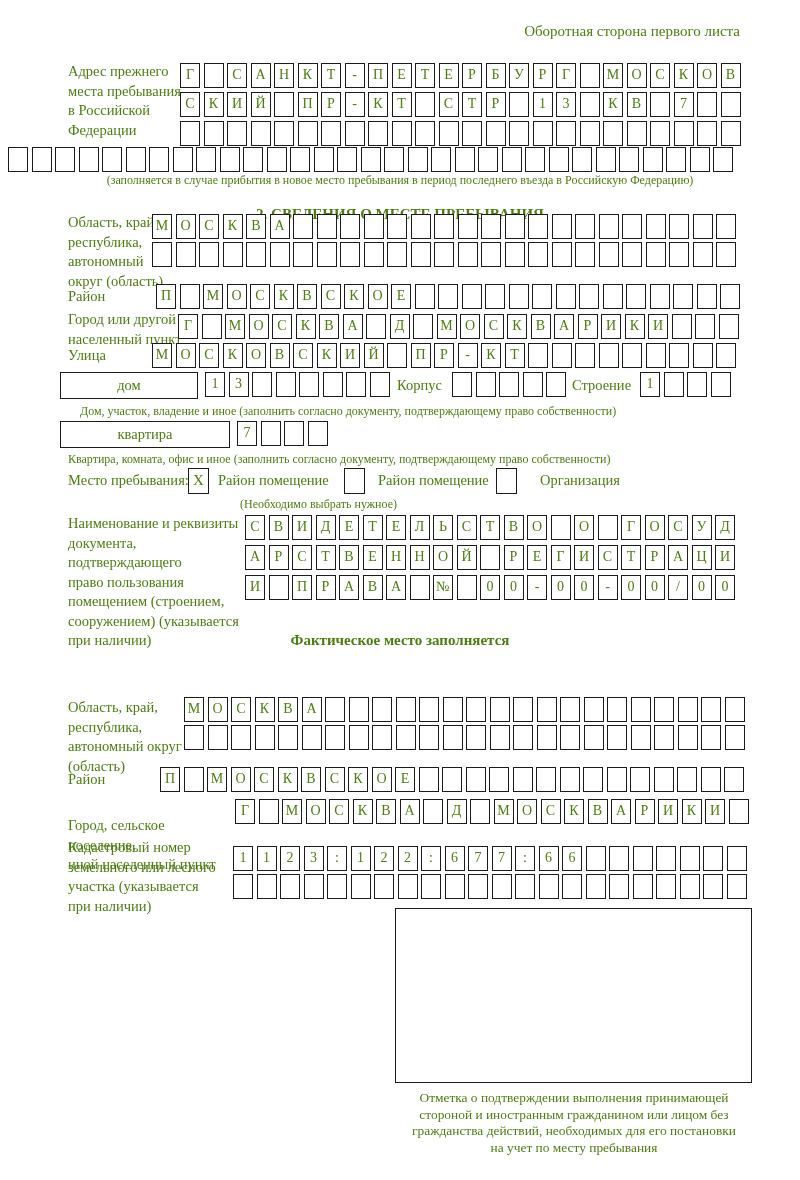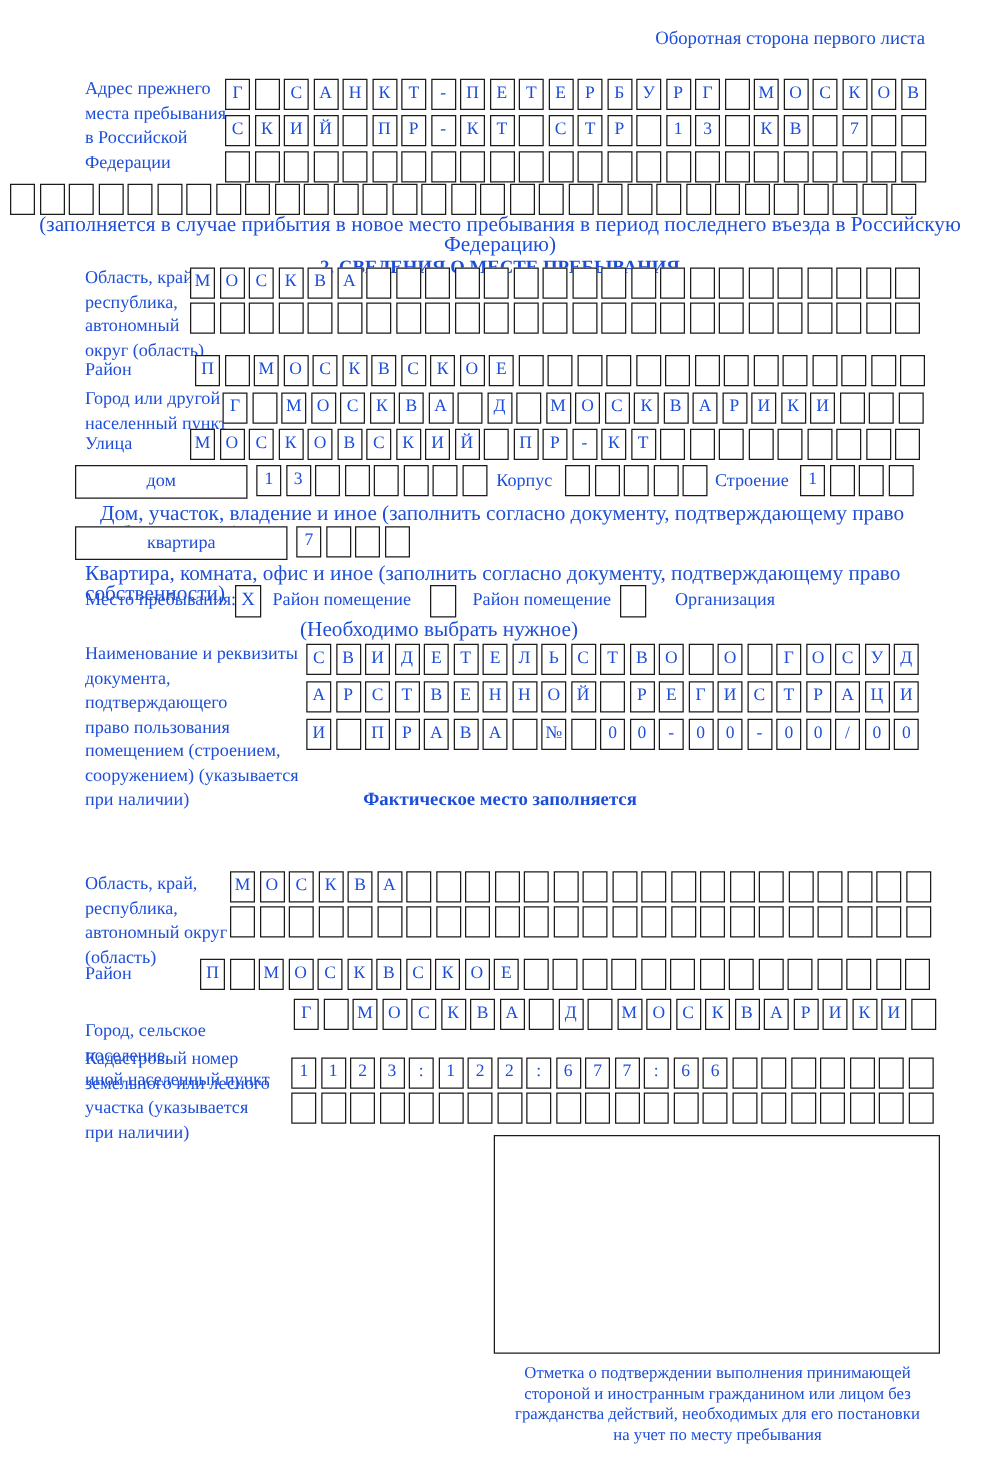--- a/index.html
+++ b/index.html
@@ -1,20 +1,20 @@
 <!DOCTYPE html>
 <html><head>
 <meta charset="utf-8">
 <style>
   html,body{margin:0;padding:0;background:#fff;}
   #page{position:relative;width:800px;height:1180px;background:#fff;
-        font-family:"Liberation Serif","DejaVu Serif",serif;color:#1d4ed8;overflow:hidden;}
+        font-family:"Liberation Serif","DejaVu Serif",serif;color:#4d7c0f;overflow:hidden;}
   .abs{position:absolute;}
   .lbl{font-size:14.5px;line-height:19.5px;}
-  .note{font-size:17px;line-height:16px;}
+  .note{font-size:12px;line-height:16px;}
   .title{font-size:15px;font-weight:bold;}
   .center{text-align:center;}
   .boxrow{white-space:nowrap;height:26px;}
   .cell{display:inline-block;box-sizing:border-box;width:20px;height:25px;
         border:1.5px solid #1b1b1b;margin-right:3.5px;text-align:center;
         font-size:14px;line-height:22px;vertical-align:top;background:#fff;}
   .stack .boxrow{margin-bottom:2.8px;}
   .widebox{box-sizing:border-box;border:1.5px solid #1b1b1b;height:27px;
         display:flex;align-items:center;justify-content:center;font-size:14.5px;background:#fff;}
   .checkbox{display:inline-block;box-sizing:border-box;width:21px;height:26px;

